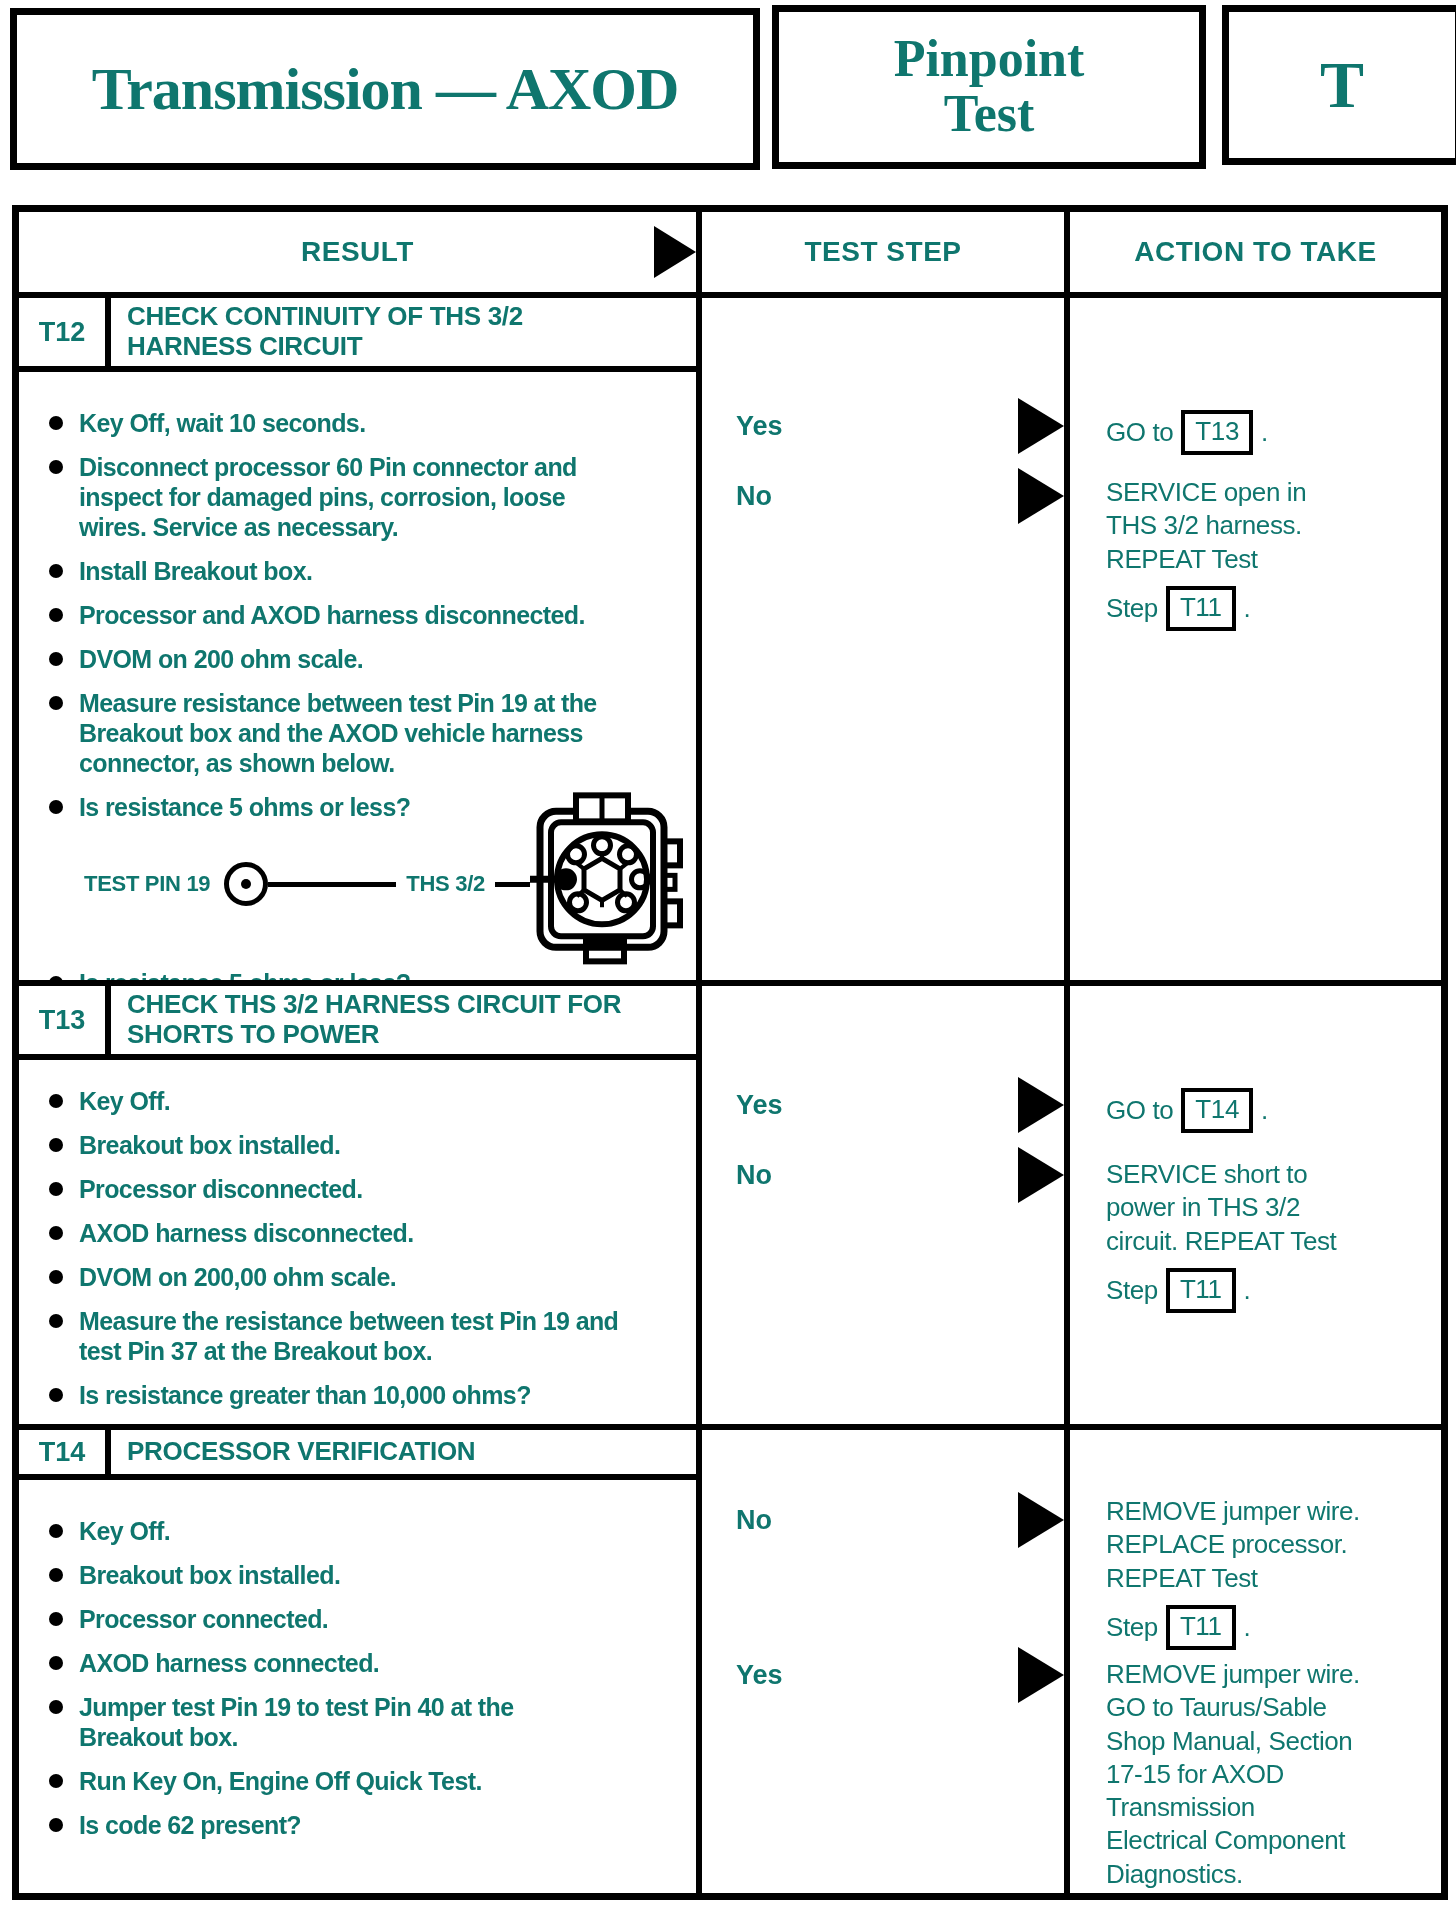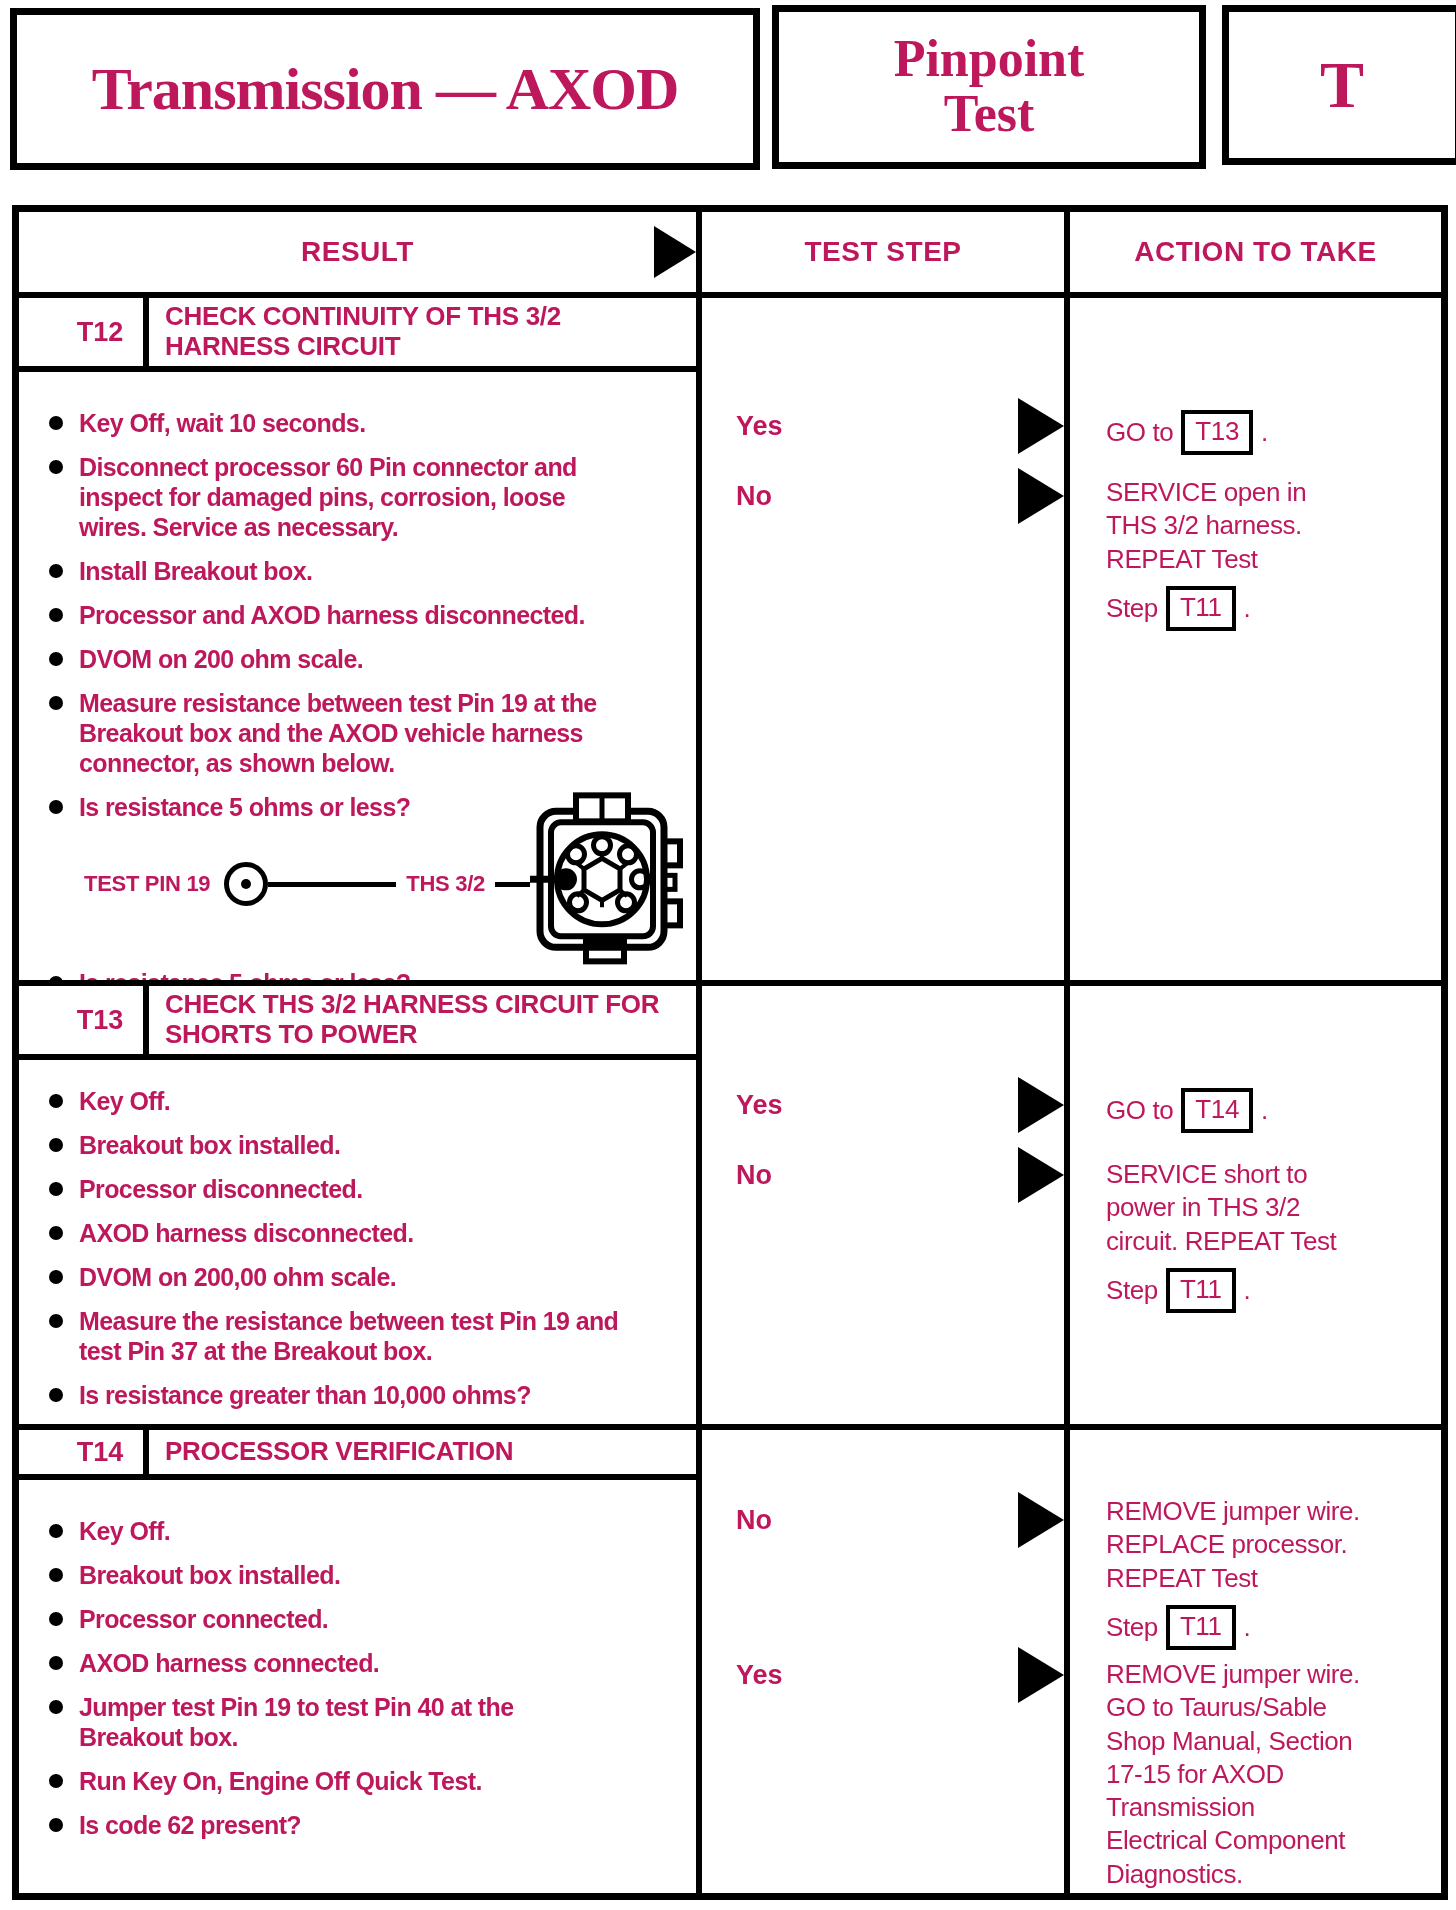--- a/index.html
+++ b/index.html
@@ -1,16 +1,16 @@
 <!DOCTYPE html>
 <html><head>
 <meta charset="utf-8">
 <style>
   html,body{margin:0;padding:0;background:#e8e8e8;}
-  .page{position:relative;width:1456px;height:1910px;background:#ffffff;color:#be185d;
+  .page{position:relative;width:1456px;height:1910px;background:#ffffff;color:#0f766e;
         font-family:"Liberation Sans",sans-serif;overflow:hidden;}
 
   
   .hdr-box{position:absolute;border:7px solid #000;display:flex;align-items:center;
            justify-content:center;text-align:center;
            font-family:"Liberation Serif",serif;font-weight:700;background:#fff;}
   #title-box{left:10px;top:8px;width:736px;height:148px;font-size:60px;letter-spacing:-1px;}
   #pinpoint-box{left:772px;top:5px;width:420px;height:150px;font-size:52px;line-height:1.05;
                 white-space:pre-line;}
   #letter-box{left:1222px;top:5px;width:226px;height:146px;font-size:66px;}
@@ -29,21 +29,21 @@
   .section{display:grid;grid-template-columns:683px 368px 1fr;position:relative;
            border-bottom:6px solid #000;overflow:hidden;}
   .section.s12{height:682px;}
   .section.s13{height:438px;}
   .section.s14{height:463px;border-bottom:none;}
   .cell{position:relative;}
   .cell-test{border-right:6px solid #000;}
   .cell-result{border-right:6px solid #000;}
 
   
-  .step-header{display:flex;align-items:stretch;border-bottom:6px solid #000;height:74px;box-sizing:border-box;padding-left:38px;}
+  .step-header{display:flex;align-items:stretch;border-bottom:6px solid #000;height:74px;box-sizing:border-box;}
   .step-header.single{height:50px;}
   .step-id{width:86px;border-right:6px solid #000;display:flex;align-items:center;
            justify-content:center;font-size:27px;font-weight:700;flex:none;}
   .step-title{flex:1;display:flex;align-items:center;padding:4px 6px 4px 16px;
               font-size:26px;font-weight:700;line-height:1.15;white-space:pre-line;letter-spacing:-0.3px;}
 
   
   .bullets{list-style:none;margin:0;padding:0 10px 0 30px;}
   .bullets li{display:flex;gap:16px;margin-top:14px;font-size:25px;font-weight:700;
               line-height:1.2;letter-spacing:-0.6px;}

